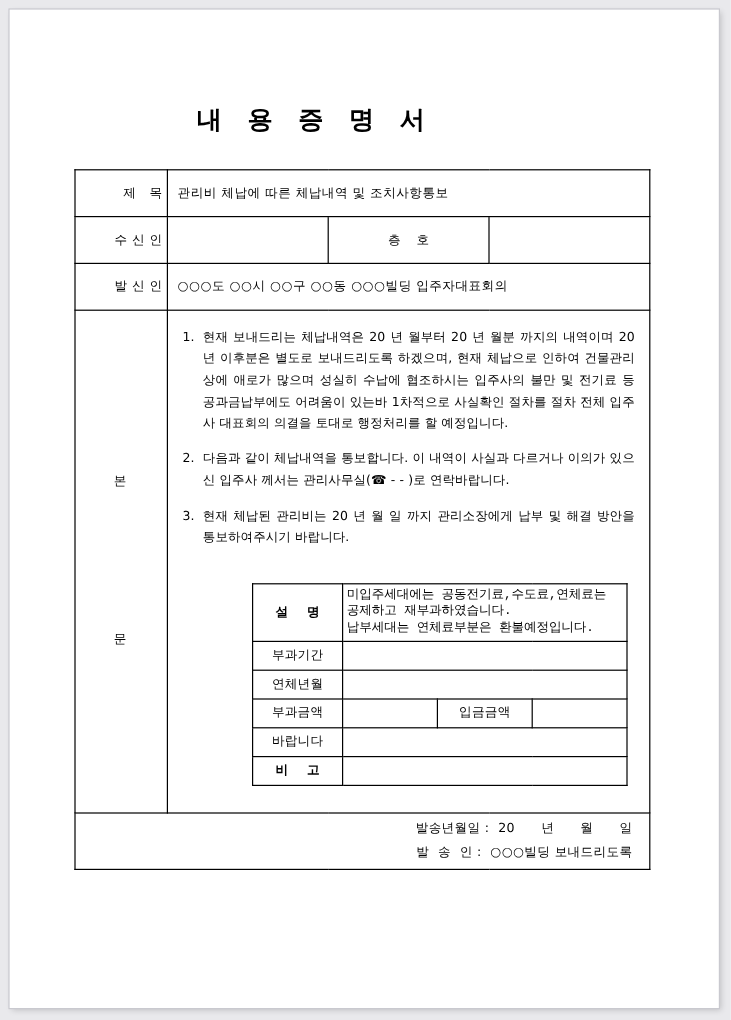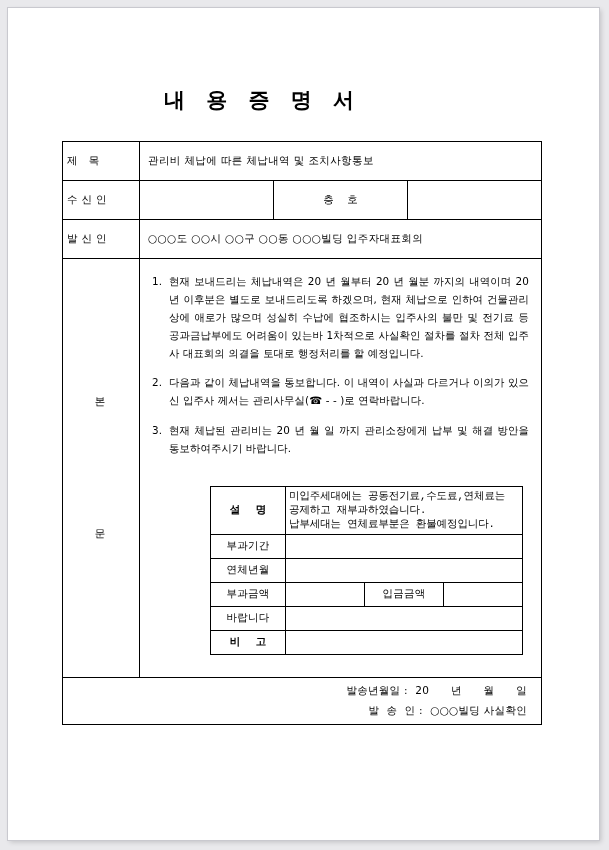--- a/index.html
+++ b/index.html
@@ -44,21 +44,21 @@
   }
   .main-table td {
     border: 1px solid #000000;
     font-size: 10.5px;
     color: #000;
     vertical-align: middle;
     padding: 0;
   }
   .lbl-cell {
     width: 72px;
-    text-align: left;
+    text-align: right;
     letter-spacing: 4px;
     padding-left: 4px !important;
     height: 38px;
   }
   .val-cell {
     padding-left: 8px !important;
     letter-spacing: 0.4px;
   }
   .floor-lbl {
     width: 104px;
@@ -236,19 +236,19 @@
                 </tr>
               </tbody>
             </table>
           </div>
 
         </td>
       </tr>
       <tr class="footer-row">
         <td colspan="4">
           <div class="footer-line">발송년월일 :  20      년      월      일</div>
-          <div class="footer-line">발  송  인 :  ○○○빌딩 사실확인</div>
+          <div class="footer-line">발  송  인 :  ○○○빌딩 보내드리도록</div>
         </td>
       </tr>
     </tbody>
   </table>
 
 </div>
 
 </body></html>

